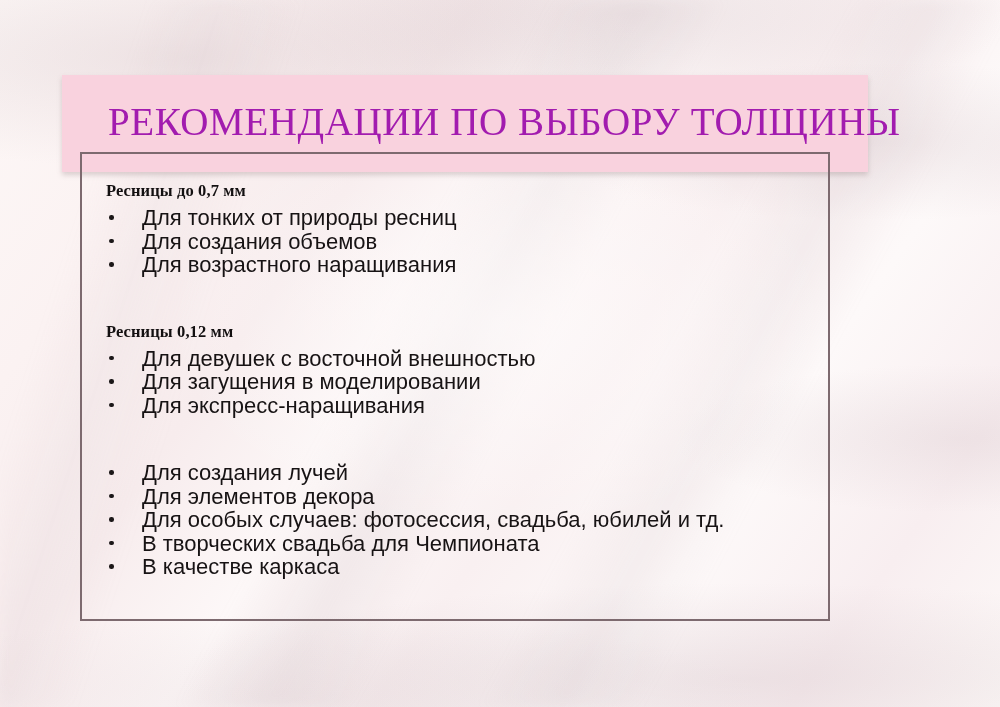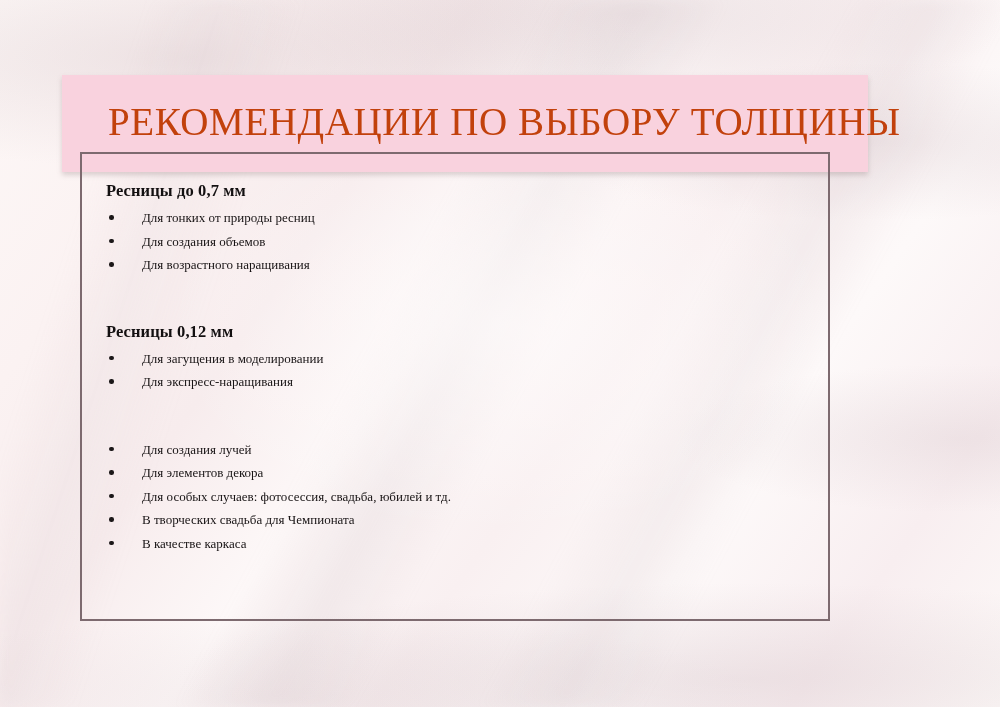--- a/index.html
+++ b/index.html
@@ -75,21 +75,21 @@
   }
   #title-text {
     position: absolute;
     left: 46px;
     top: 22px;
     right: 10px;
     font-family: "Liberation Serif", "DejaVu Serif", serif;
     font-size: 39px;
     line-height: 50px;
     letter-spacing: 0.6px;
-    color: #c2410c;
+    color: #a21caf;
     white-space: nowrap;
   }
 
   
   #content-box {
     position: absolute;
     left: 80px;
     top: 152px;
     width: 750px;
     height: 469px;
@@ -124,22 +124,22 @@
   }
 
   .bullet-list {
     list-style: none;
     margin: 0;
     padding: 0;
   }
   .bullet-item {
     position: relative;
     padding-left: 36px;
-    font-family: Liberation Serif, serif;
-    font-size: 13px;
+    font-family: Liberation Sans, sans-serif;
+    font-size: 22px;
     line-height: 23.5px;
     color: #171314;
     white-space: nowrap;
   }
   .bullet-dot {
     position: absolute;
     left: 3px;
     top: 9px;
     width: 4.5px;
     height: 4.5px;
@@ -170,20 +170,21 @@
         <div class="section-heading">Ресницы до 0,7 мм</div>
         <ul class="bullet-list">
           <li class="bullet-item"><span class="bullet-dot"></span><span>Для тонких от природы ресниц</span></li>
           <li class="bullet-item"><span class="bullet-dot"></span><span>Для создания объемов</span></li>
           <li class="bullet-item"><span class="bullet-dot"></span><span>Для возрастного наращивания</span></li>
         </ul>
       </div>
       <div class="section">
         <div class="section-heading">Ресницы 0,12 мм</div>
         <ul class="bullet-list">
+          <li class="bullet-item"><span class="bullet-dot"></span><span>Для девушек с восточной внешностью</span></li>
           <li class="bullet-item"><span class="bullet-dot"></span><span>Для загущения в моделировании</span></li>
           <li class="bullet-item"><span class="bullet-dot"></span><span>Для экспресс-наращивания</span></li>
         </ul>
       </div>
       <div class="section">
         <ul class="bullet-list">
           <li class="bullet-item"><span class="bullet-dot"></span><span>Для создания лучей</span></li>
           <li class="bullet-item"><span class="bullet-dot"></span><span>Для элементов декора</span></li>
           <li class="bullet-item"><span class="bullet-dot"></span><span>Для особых случаев: фотосессия, свадьба, юбилей и тд.</span></li>
           <li class="bullet-item"><span class="bullet-dot"></span><span>В творческих свадьба для Чемпионата</span></li>

